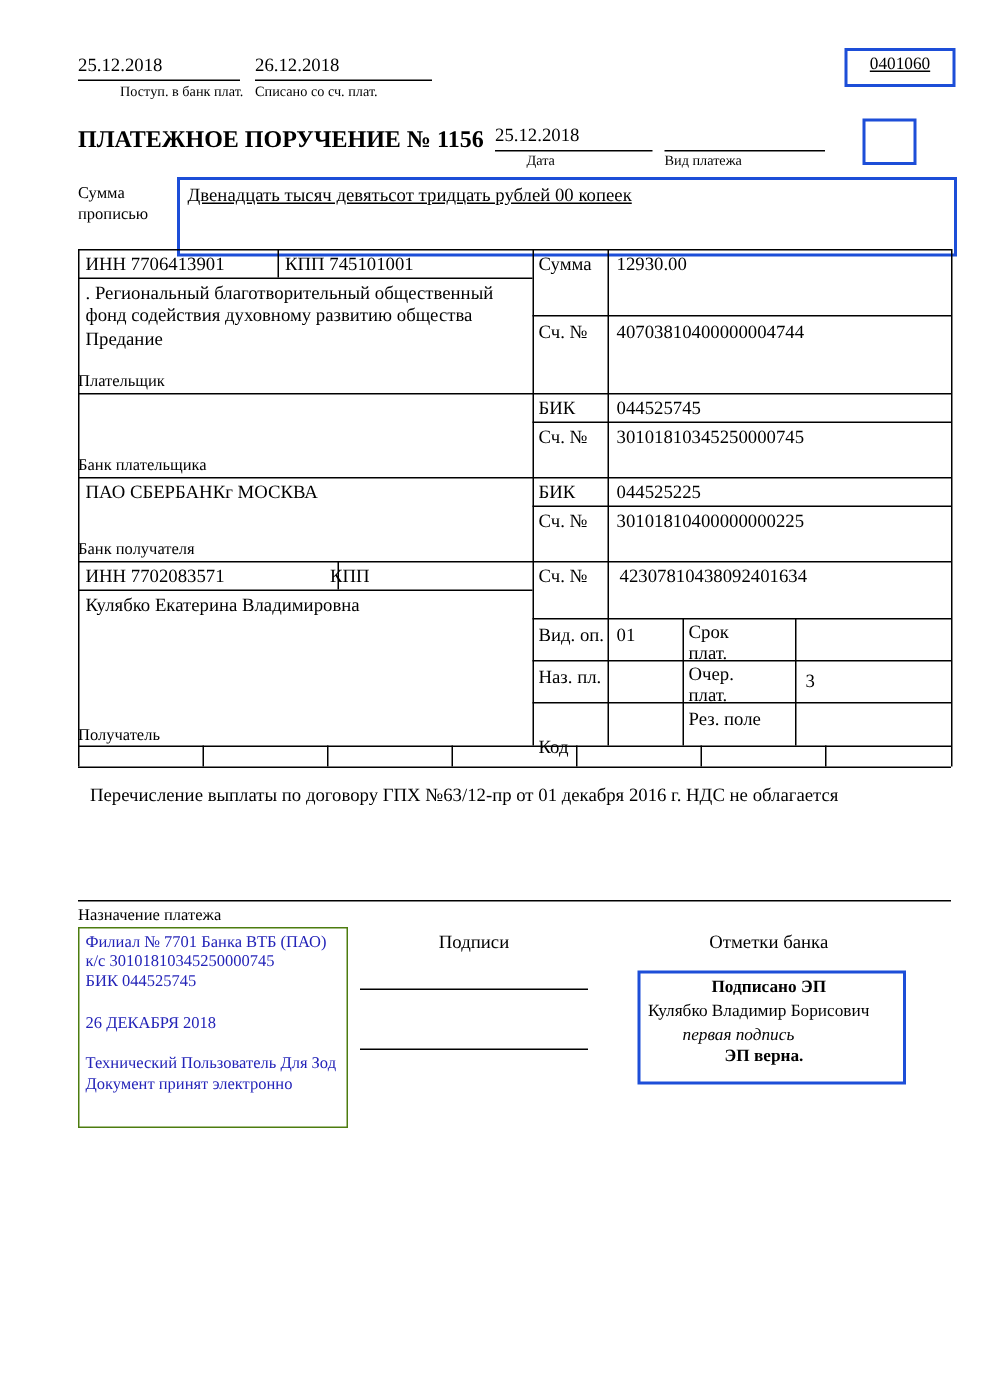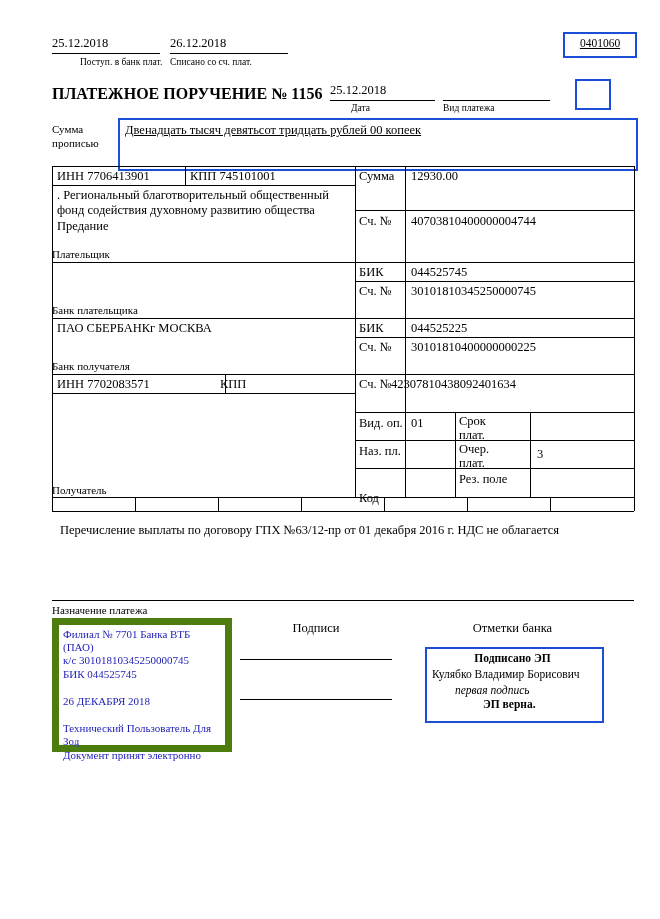--- a/index.html
+++ b/index.html
@@ -16,21 +16,21 @@
   .hl { position: absolute; height: 1px; background: #000; }
   .vl { position: absolute; width: 1px; background: #000; }
   .box { position: absolute; border: 2px solid #1d4ed8; text-decoration: underline; }
   .t { font-size: 12.5px; line-height: 1.22; }
   .s { font-size: 9.5px; line-height: 1.1; }
   .m { font-size: 11px; line-height: 1.1; }
   .b { font-weight: bold; }
   .i { font-style: italic; }
   .ctr { text-align: center; }
   .blue { color: #2323b8; }
-  .bluebox { position: absolute; border: 7px solid #4d7c0f; }
+  .bluebox { position: absolute; border: 1px solid #4d7c0f; }
 </style>
 </head>
 <body>
 
 <div class="page">
 
   <div class="abs t" style="left:52px;top:36px;">25.12.2018</div>
   <div class="hl" style="left:52px;top:53px;width:108px;"></div>
   <div class="abs s" style="left:52px;top:57px;margin-left:28px;">Поступ. в банк плат.</div>
 
@@ -104,21 +104,22 @@
   <div class="abs t" style="left:57px;top:321px;">ПАО СБЕРБАНКг МОСКВА</div>
   <div class="abs t" style="left:359px;top:321px;">БИК</div>
   <div class="abs t" style="left:411px;top:321px;">044525225</div>
   <div class="abs t" style="left:359px;top:340px;">Сч. №</div>
   <div class="abs t" style="left:411px;top:340px;">30101810400000000225</div>
   <div class="abs m" style="left:52px;top:360px;">Банк получателя</div>
 
   <div class="abs t" style="left:57px;top:377px;">ИНН 7702083571</div>
   <div class="abs t" style="left:220px;top:377px;">КПП</div>
   <div class="abs t" style="left:359px;top:377px;">Сч. №</div>
-  <div class="abs t" style="left:391px;top:377px;">42307810438092401634</div>
+  <div class="abs t" style="left:413px;top:377px;">42307810438092401634</div>
+  <div class="abs t" style="left:57px;top:396px;">Кулябко Екатерина Владимировна</div>
   <div class="abs m" style="left:52px;top:484px;">Получатель</div>
 
   <div class="abs t" style="left:359px;top:416px;">Вид. оп.</div>
   <div class="abs t" style="left:411px;top:416px;">01</div>
   <div class="abs t" style="left:459px;top:414px;width:46px;line-height:1.15;">Срок плат.</div>
   <div class="abs t" style="left:359px;top:444px;">Наз. пл.</div>
   <div class="abs t" style="left:459px;top:442px;width:46px;line-height:1.15;">Очер. плат.</div>
   <div class="abs t" style="left:537px;top:447px;">3</div>
   <div class="abs t" style="left:359px;top:472px;margin-top:19px;">Код</div>
   <div class="abs t" style="left:459px;top:472px;width:66px;">Рез. поле</div>

